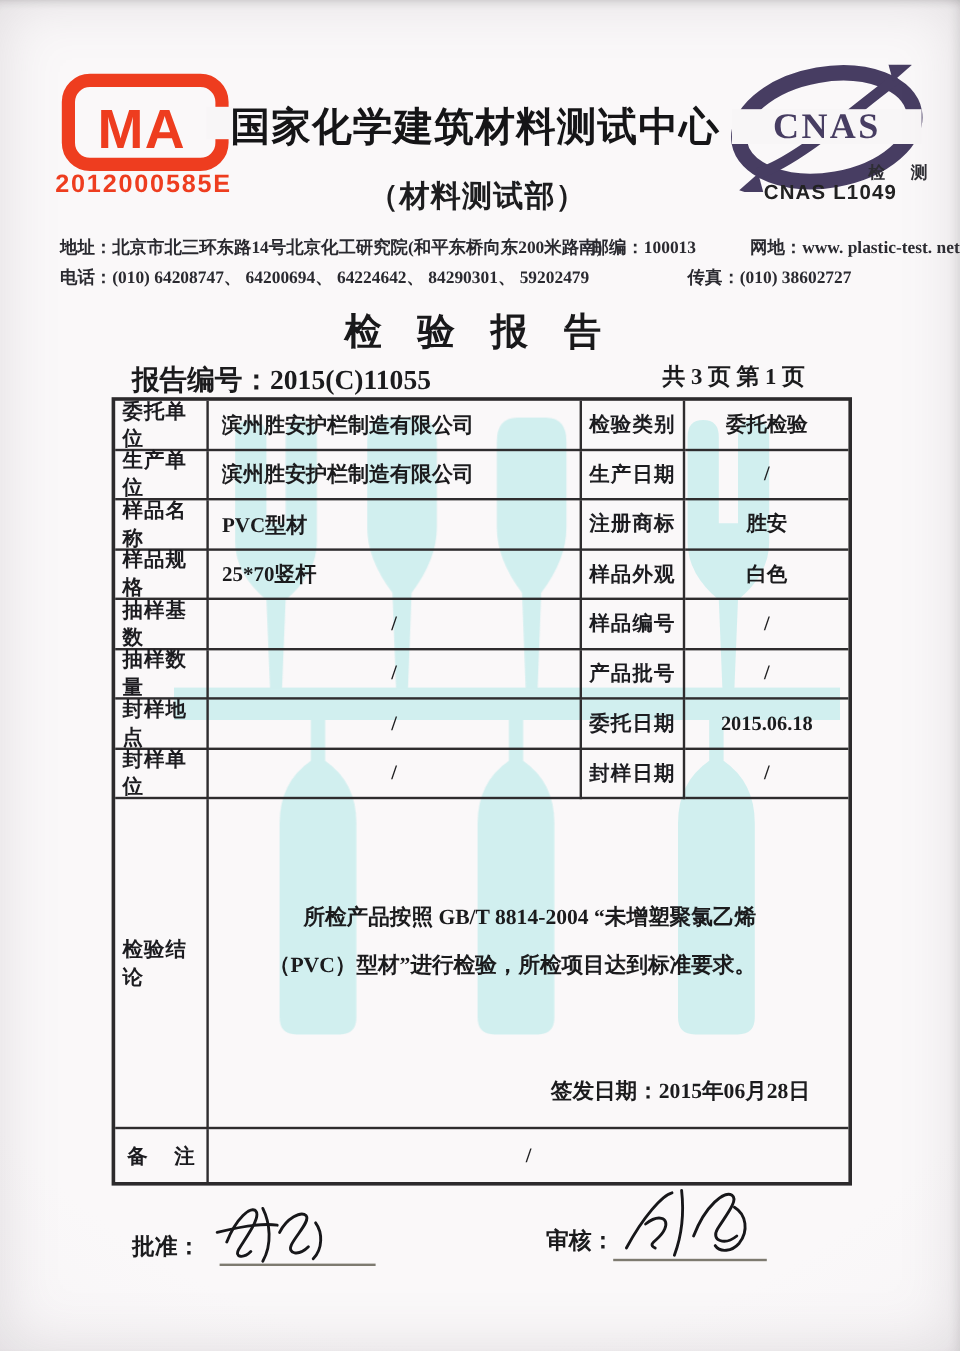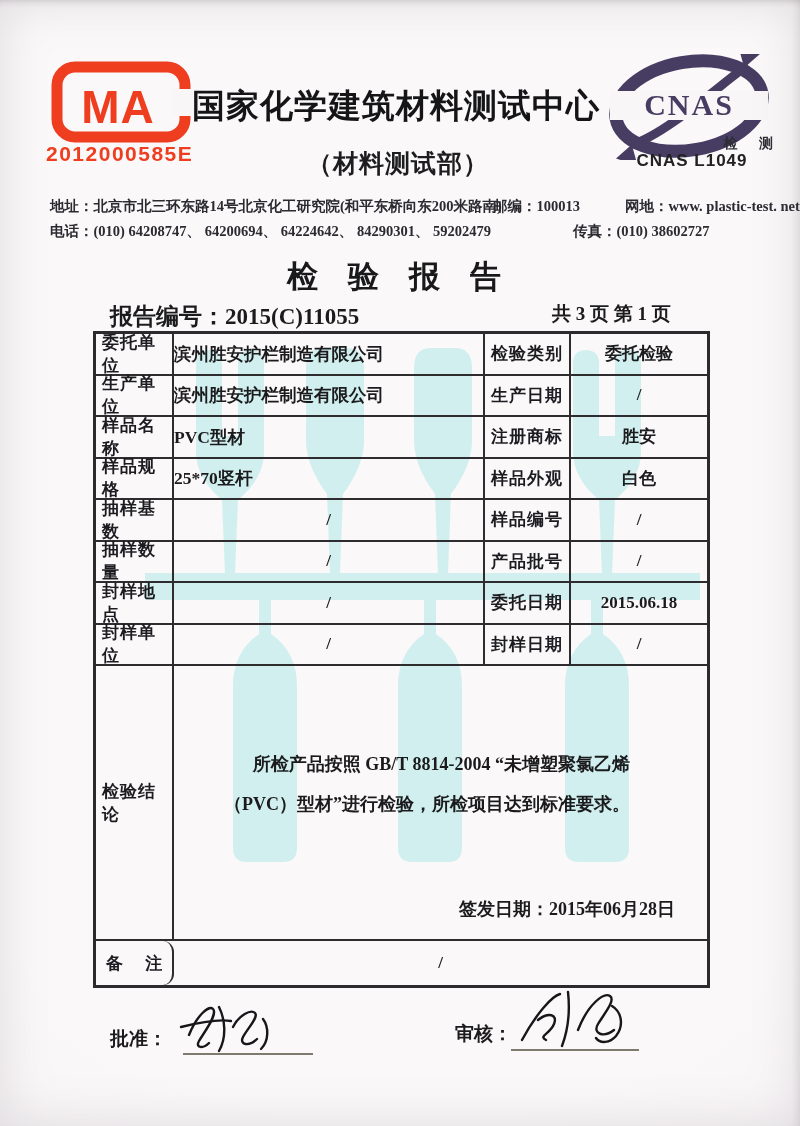--- a/index.html
+++ b/index.html
@@ -47,27 +47,27 @@
     display:grid;box-sizing:border-box;
     grid-template-columns:78px 311px 86px 1fr;
     grid-template-rows:repeat(8, 41.5px) 275px 1fr;
     border:3px solid #2c2a2c;
   }
   .cell{box-sizing:border-box;border-right:2px solid #2e2c2e;border-bottom:2px solid #2e2c2e;
     display:flex;align-items:center;font-weight:bold;font-size:17px;background:transparent;}
   .cell.lastcol{border-right:none;}
   .cell.lastrow{border-bottom:none;}
   .lbl{padding-left:6px;letter-spacing:1px;color:#1c1c20;}
-  .val-left{padding-left:0;font-size:17.5px;}
+  .val-left{padding-left:11px;font-size:17.5px;}
   .val-center{justify-content:center;text-align:center;}
   .concl{position:relative;display:block;}
   .concl-text{position:absolute;left:14px;top:78px;width:478px;box-sizing:border-box;padding-right:36px;
     text-indent:32px;font-size:18px;line-height:40px;font-weight:bold;text-align:right;}
   .issue-date{position:absolute;right:32px;bottom:18px;font-size:18px;font-weight:bold;white-space:nowrap;}
-  .remark-lbl{word-spacing:16px;padding-left:10px;border-radius:11px;}
+  .remark-lbl{word-spacing:16px;padding-left:10px;}
 
   
   .sign-label{font-size:19px;font-weight:bold;z-index:2;}
   .approve-label{left:110px;top:1026px;}
   .review-label{left:455px;top:1021px;}
   .sig-line{height:2px;background:#7d7a70;z-index:1;}
   .approve-line{left:183px;top:1053px;width:130px;}
   .review-line{left:511px;top:1049px;width:128px;}
   .sig-svg{z-index:2;}
 </style>

